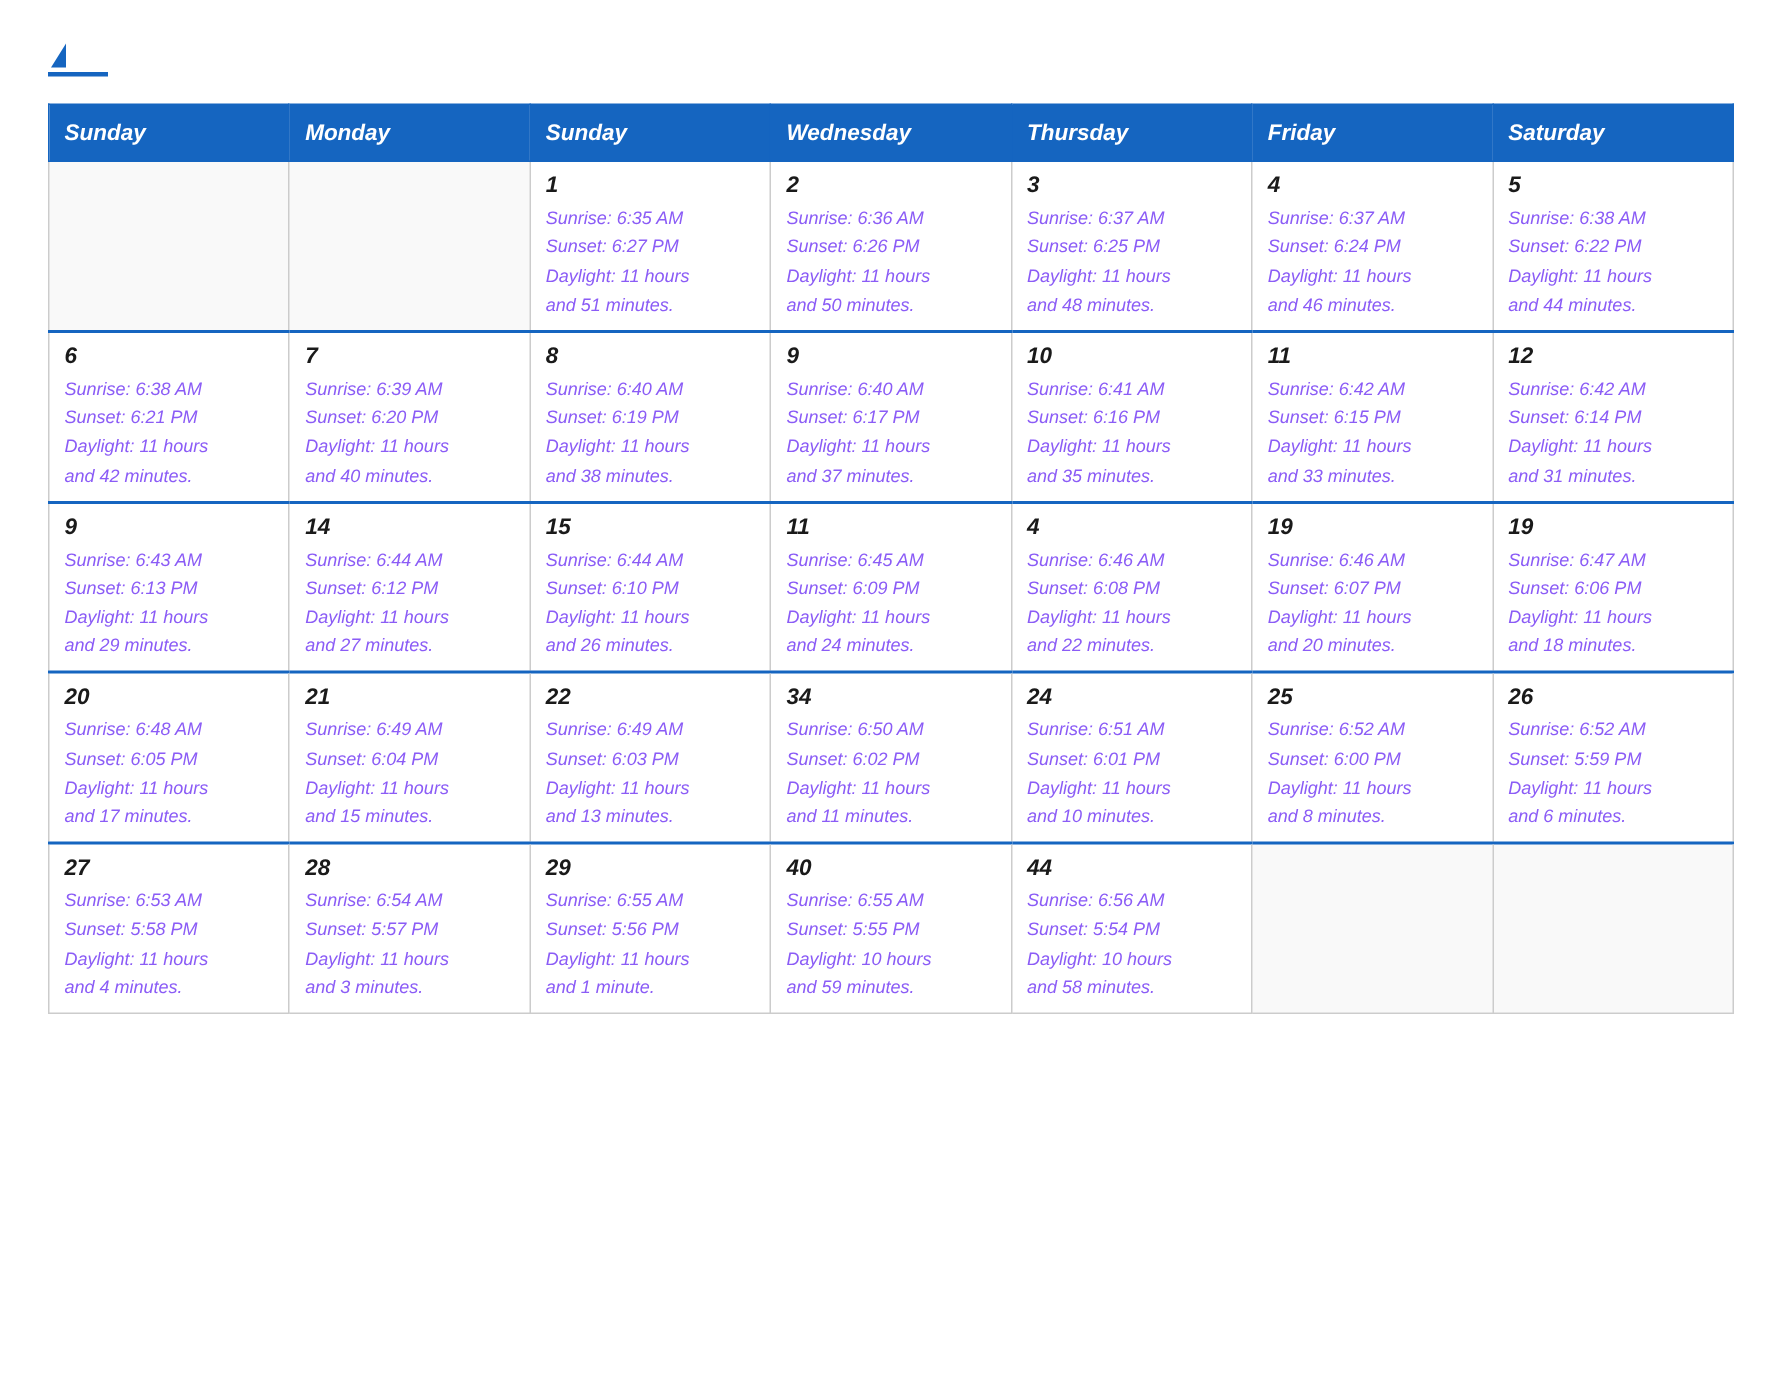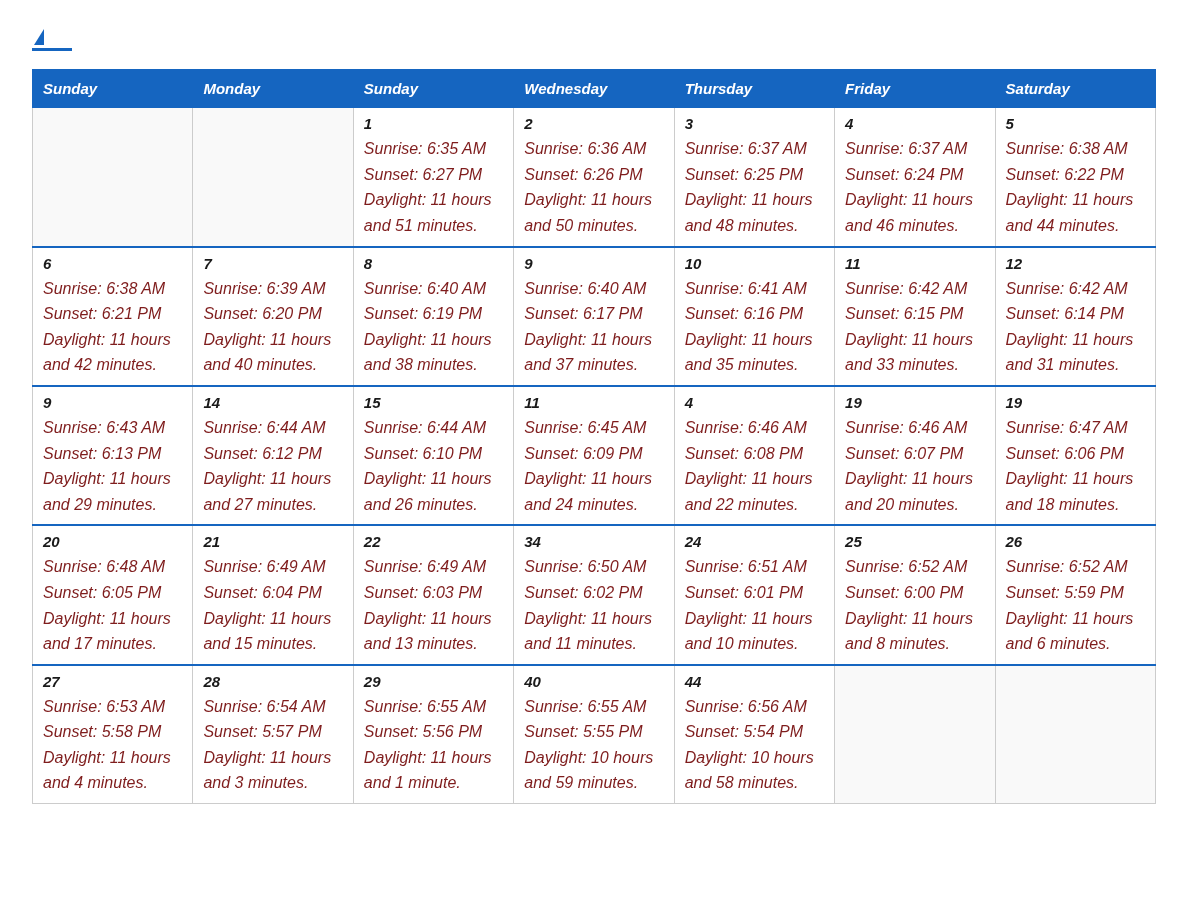--- a/index.html
+++ b/index.html
@@ -71,22 +71,22 @@
       background: #f9f9f9;
     }
     .day-num {
       font-size: 15px;
       font-weight: 600;
       color: #1a1a1a;
       margin-bottom: 4px;
       display: block;
     }
     .day-info {
-      font-size: 16px;
-      color: #7f1d1d;
+      font-size: 12px;
+      color: #8b5cf6;
       line-height: 1.6;
     }
     .row-divider td {
       border-top: 2px solid #1565c0;
     }
   </style>
 </head>
 <body>
 
 <div class="page">

